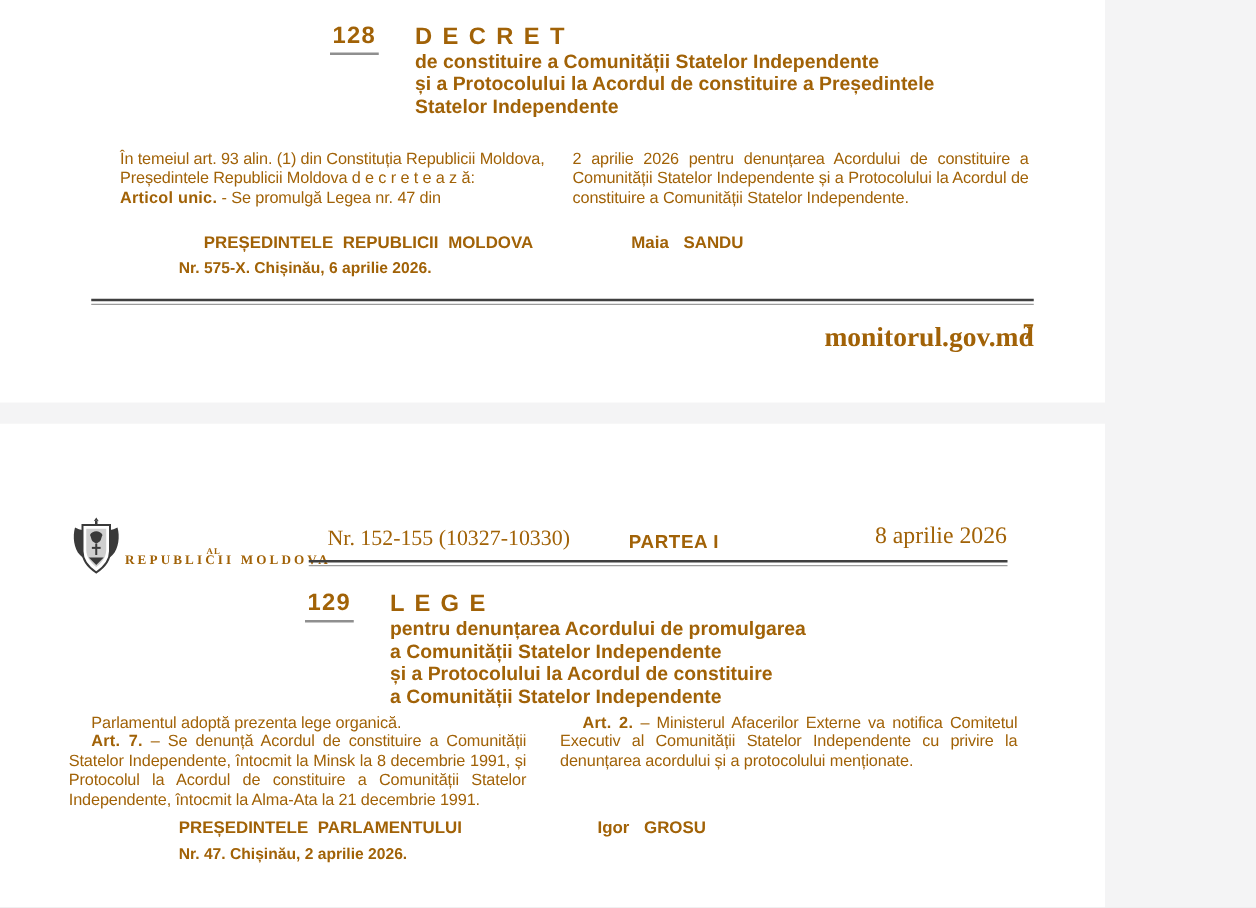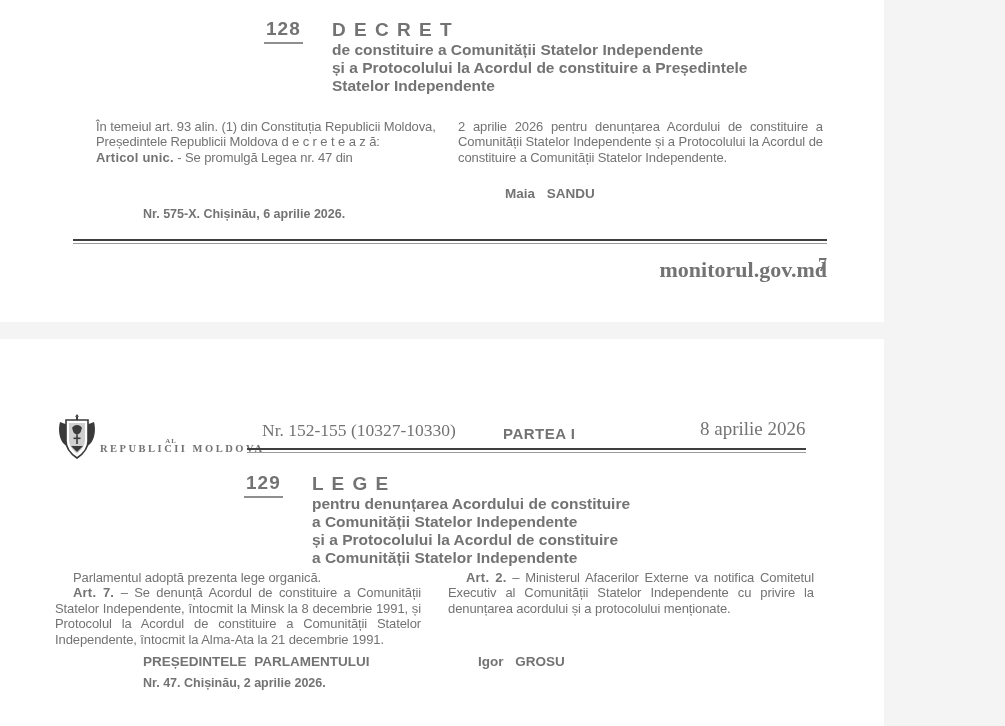--- a/index.html
+++ b/index.html
@@ -1,19 +1,19 @@
 <!DOCTYPE html>
 <html><head>
 <meta charset="utf-8">
 <style>
   * { margin:0; padding:0; box-sizing:border-box; }
   html,body { background:#e9e9ea; }
   .stage {
     position:relative; width:1005px; height:726px; overflow:hidden;
-    background:#f4f4f5; color:#737373;
+    background:#f4f4f5; color:#a16207;
     font-family:"Liberation Sans", sans-serif;
   }
   .page {
     position:absolute; left:0; width:884px; background:#ffffff;
   }
   .page1 { top:0; height:322px; }
   .page2 { top:339px; height:387px; }
   .abs { position:absolute; }
   .nowrap { white-space:nowrap; }
 
@@ -74,20 +74,21 @@
     <div class="abs col" style="left:78px; top:119px; width:364px;">
       <p class="ind">În temeiul art. 93 alin. (1) din Constituția Republicii Moldova,</p>
       <p class="ind">Președintele Republicii Moldova d e c r e t e a z ă:</p>
       <p class="ind"><b>Articol unic.</b><span> - Se promulgă Legea nr. 47 din</span></p>
     </div>
 
     <div class="abs col" style="left:458px; top:119px; width:365px;">
       <p>2 aprilie 2026 pentru denunțarea Acordului de constituire a Comunității Statelor Independente și a Protocolului la Acordul de constituire a Comunității Statelor Independente.</p>
     </div>
 
+    <div class="abs sig-office nowrap" style="left:163px; top:186px;">PREȘEDINTELE REPUBLICII MOLDOVA</div>
     <div class="abs sig-name nowrap" style="left:505px; top:186px;">Maia SANDU</div>
     <div class="abs sig-ref nowrap" style="left:143px; top:207px;">Nr. 575-X. Chișinău, 6 aprilie 2026.</div>
 
     <div class="abs dbl-rule" style="left:73px; top:239px; width:754px;"></div>
 
     <div class="abs footer-site" style="left:73px; top:257px; width:754px;">monitorul.gov.md</div>
     <div class="abs footer-num" style="left:790px; top:255px; width:37px; text-align:right;">7</div>
   </div>
 
   <div class="page page2">
@@ -115,21 +116,21 @@
     <div class="abs mast-part" style="left:503px; top:86px;">PARTEA I</div>
     <div class="abs mast-date" style="left:700px; top:79px;">8 aprilie 2026</div>
 
     <div class="abs dbl-rule" style="left:247px; top:109px; width:559px;"></div>
 
     <div class="abs act-number" style="left:244px; top:133px;">129</div>
 
     <div class="abs act-type nowrap" style="left:312px; top:134px;">L E G E</div>
 
     <div class="abs act-title" style="left:312px; top:156px;">
-      <div>pentru denunțarea Acordului de constituire</div>
+      <div>pentru denunțarea Acordului de promulgarea</div>
       <div>a Comunității Statelor Independente</div>
       <div>și a Protocolului la Acordul de constituire</div>
       <div>a Comunității Statelor Independente</div>
     </div>
 
     <div class="abs col" style="left:55px; top:231px; width:366px;">
       <p class="ind">Parlamentul adoptă prezenta lege organică.</p>
       <p class="ind"><b>Art. 7.</b><span> – Se denunță Acordul de constituire a Comunității Statelor Independente, întocmit la Minsk la 8 decembrie 1991, și Protocolul la Acordul de constituire a Comunității Statelor Independente, întocmit la Alma-Ata la 21 decembrie 1991.</span></p>
     </div>
 

